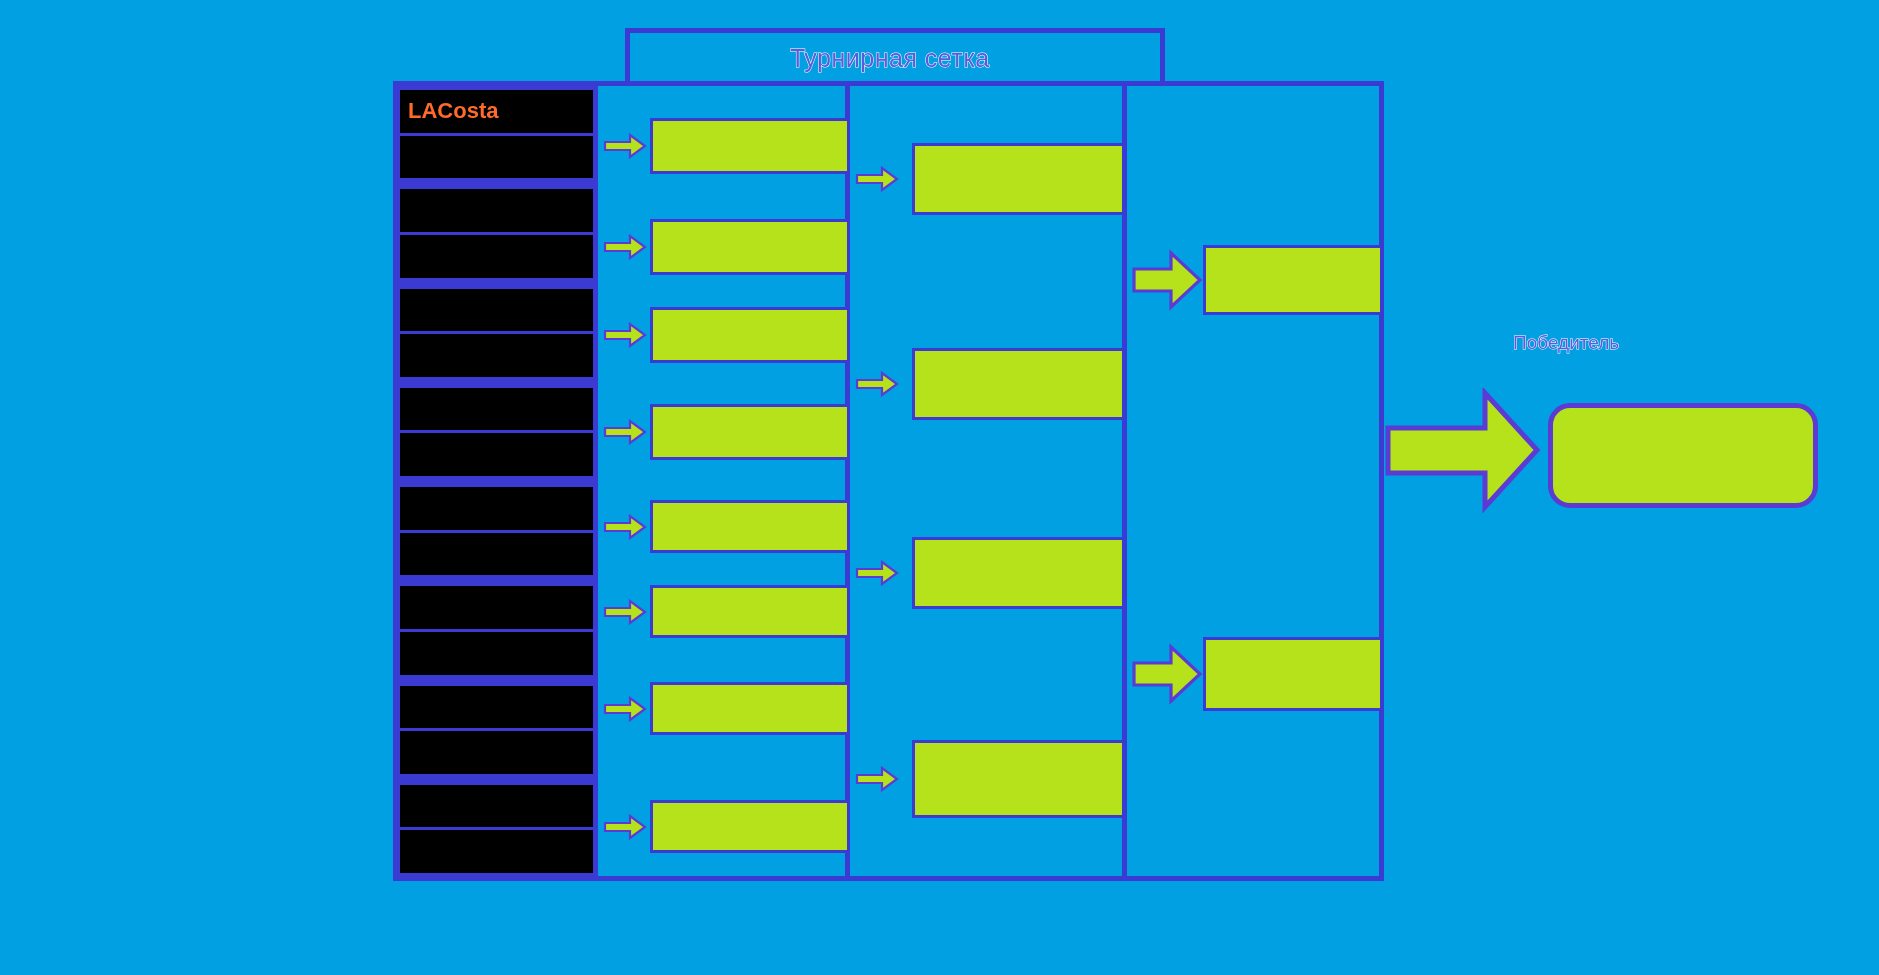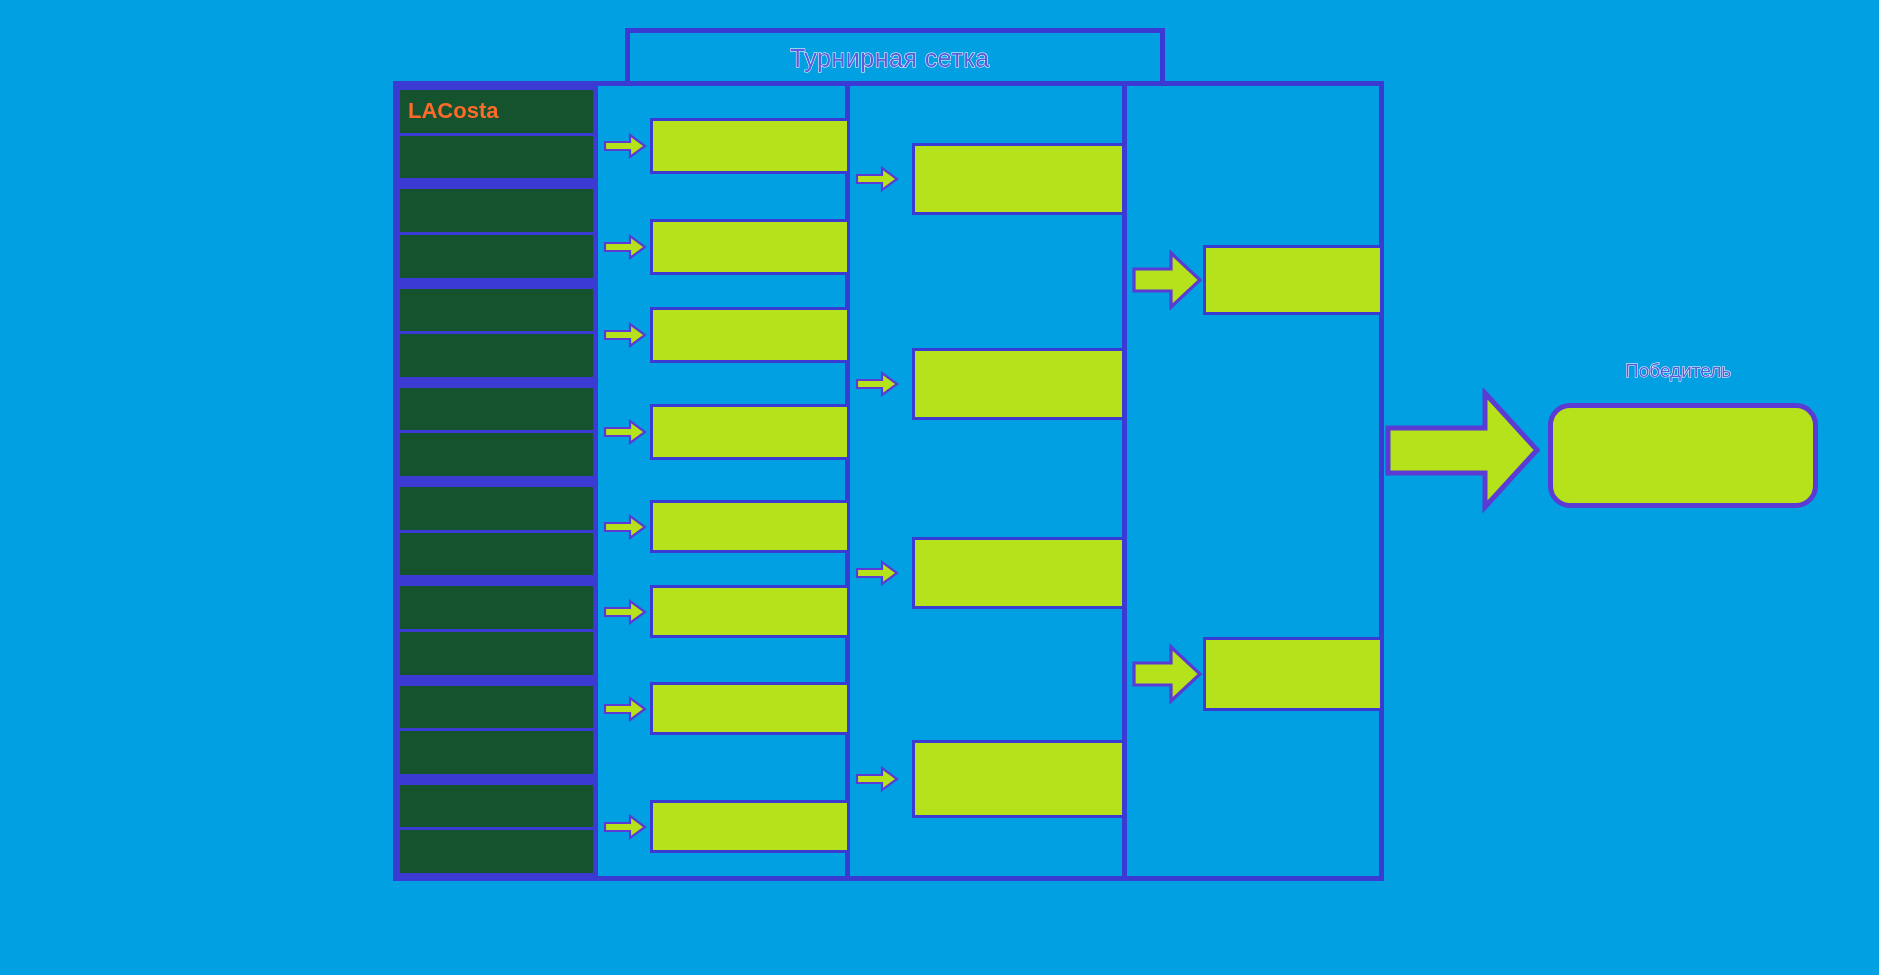--- a/index.html
+++ b/index.html
@@ -49,21 +49,21 @@
   }
 
   
   .node {
     background: #b5e21a;
     border: 3px solid #3b3bd4;
   }
 
   
   .slot {
-    background: #14532d;
+    background: #000000;
     border-left: 5px solid #3b3bd4;
     border-right: 5px solid #3b3bd4;
     border-top: 2px solid #3b3bd4;
     border-bottom: 2px solid #3b3bd4;
   }
   .slot.group-top { border-top: 6px solid #3b3bd4; }
   .slot.group-bottom { border-bottom: 6px solid #3b3bd4; }
 
   .slot-label {
     position: absolute;
@@ -224,16 +224,16 @@
         </svg>
       </div>
     </div>
 
   <div class="arrow" style="left:1385px; top:388px;">
     <svg width="155" height="125" viewBox="0 0 155 125">
       <path d="M3,40 L100,40 L100,5 L152,62 L100,119 L100,85 L3,85 Z" fill="#b5e21a" stroke="#5b3bd4" stroke-width="5" stroke-linejoin="miter"></path>
     </svg>
   </div>
 
-  <div class="winner-label" style="left:1625px; top:332px;margin-top:28px;">Победитель</div>
+  <div class="winner-label" style="left:1513px; top:332px;">Победитель</div>
   <div class="abs winner-box" style="left:1548px; top:403px; width:270px; height:105px;"></div>
 
 </div>
 
 </body></html>

